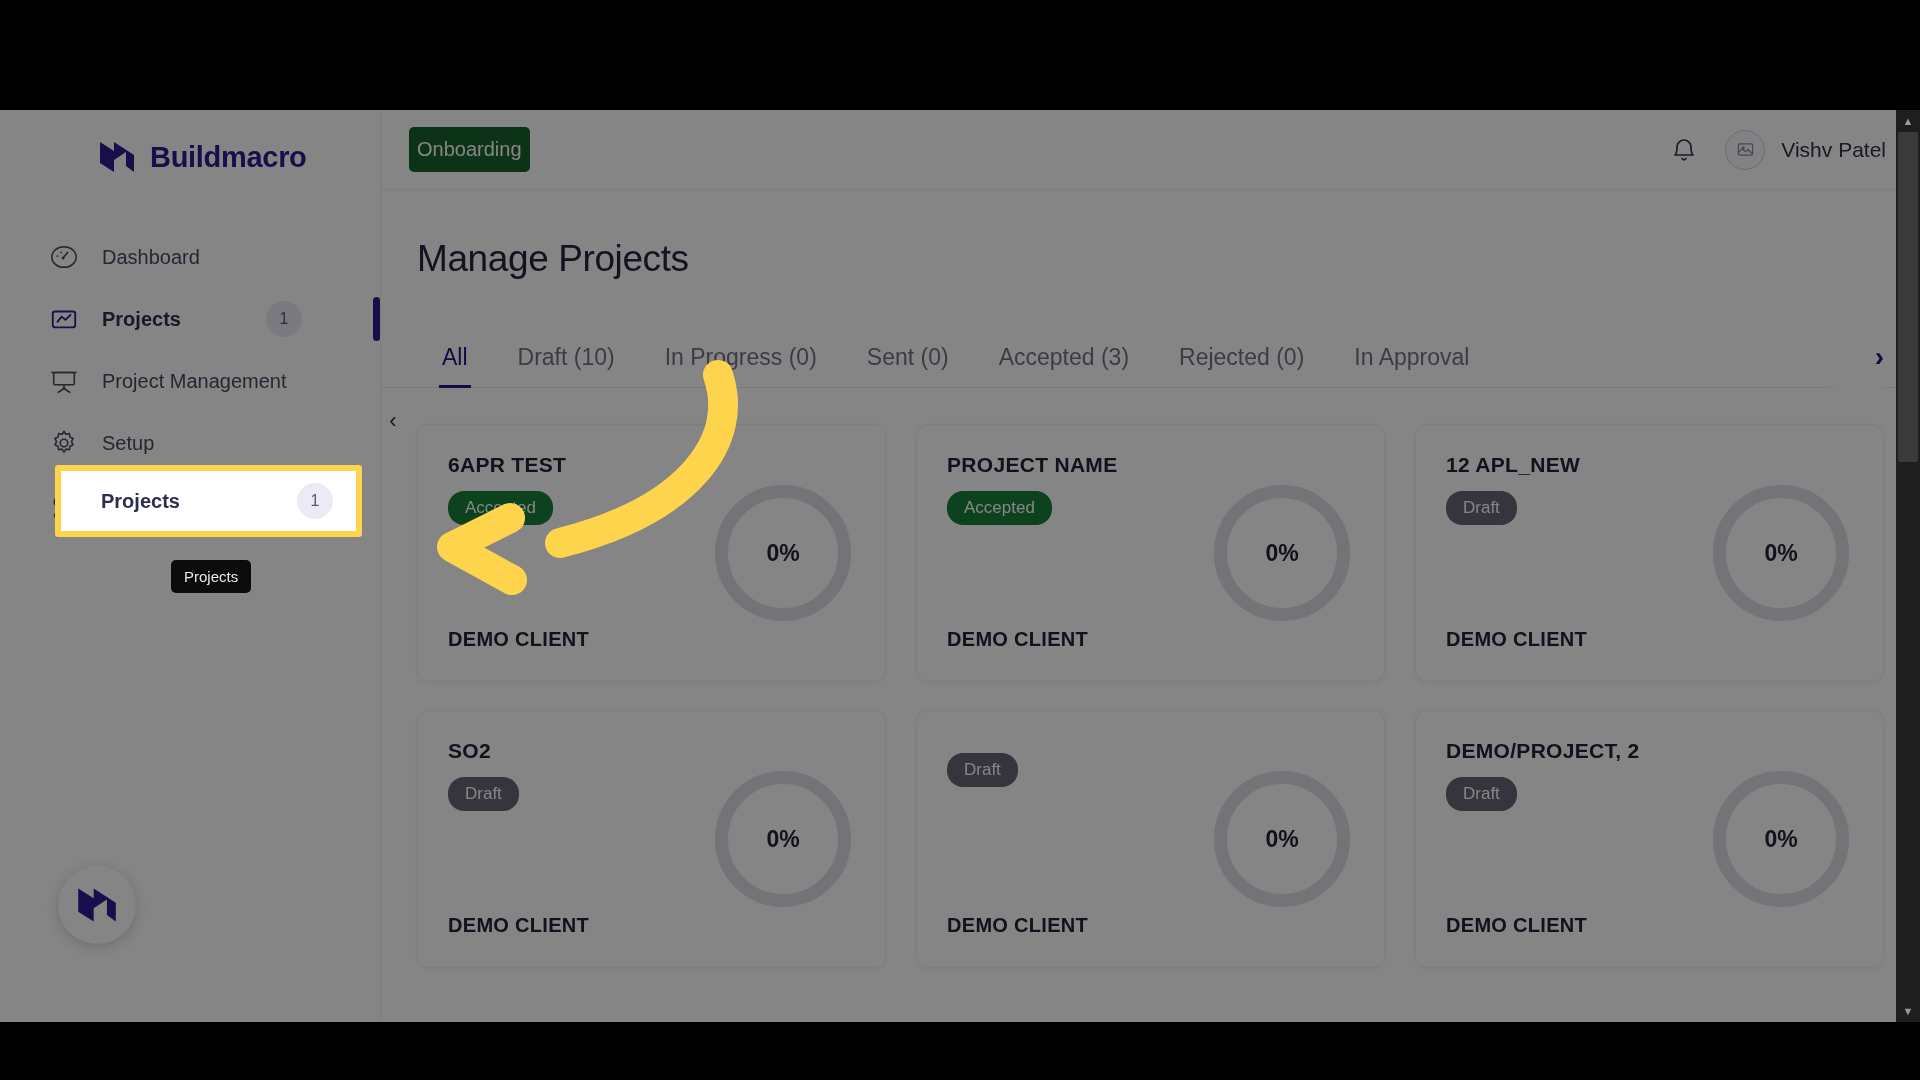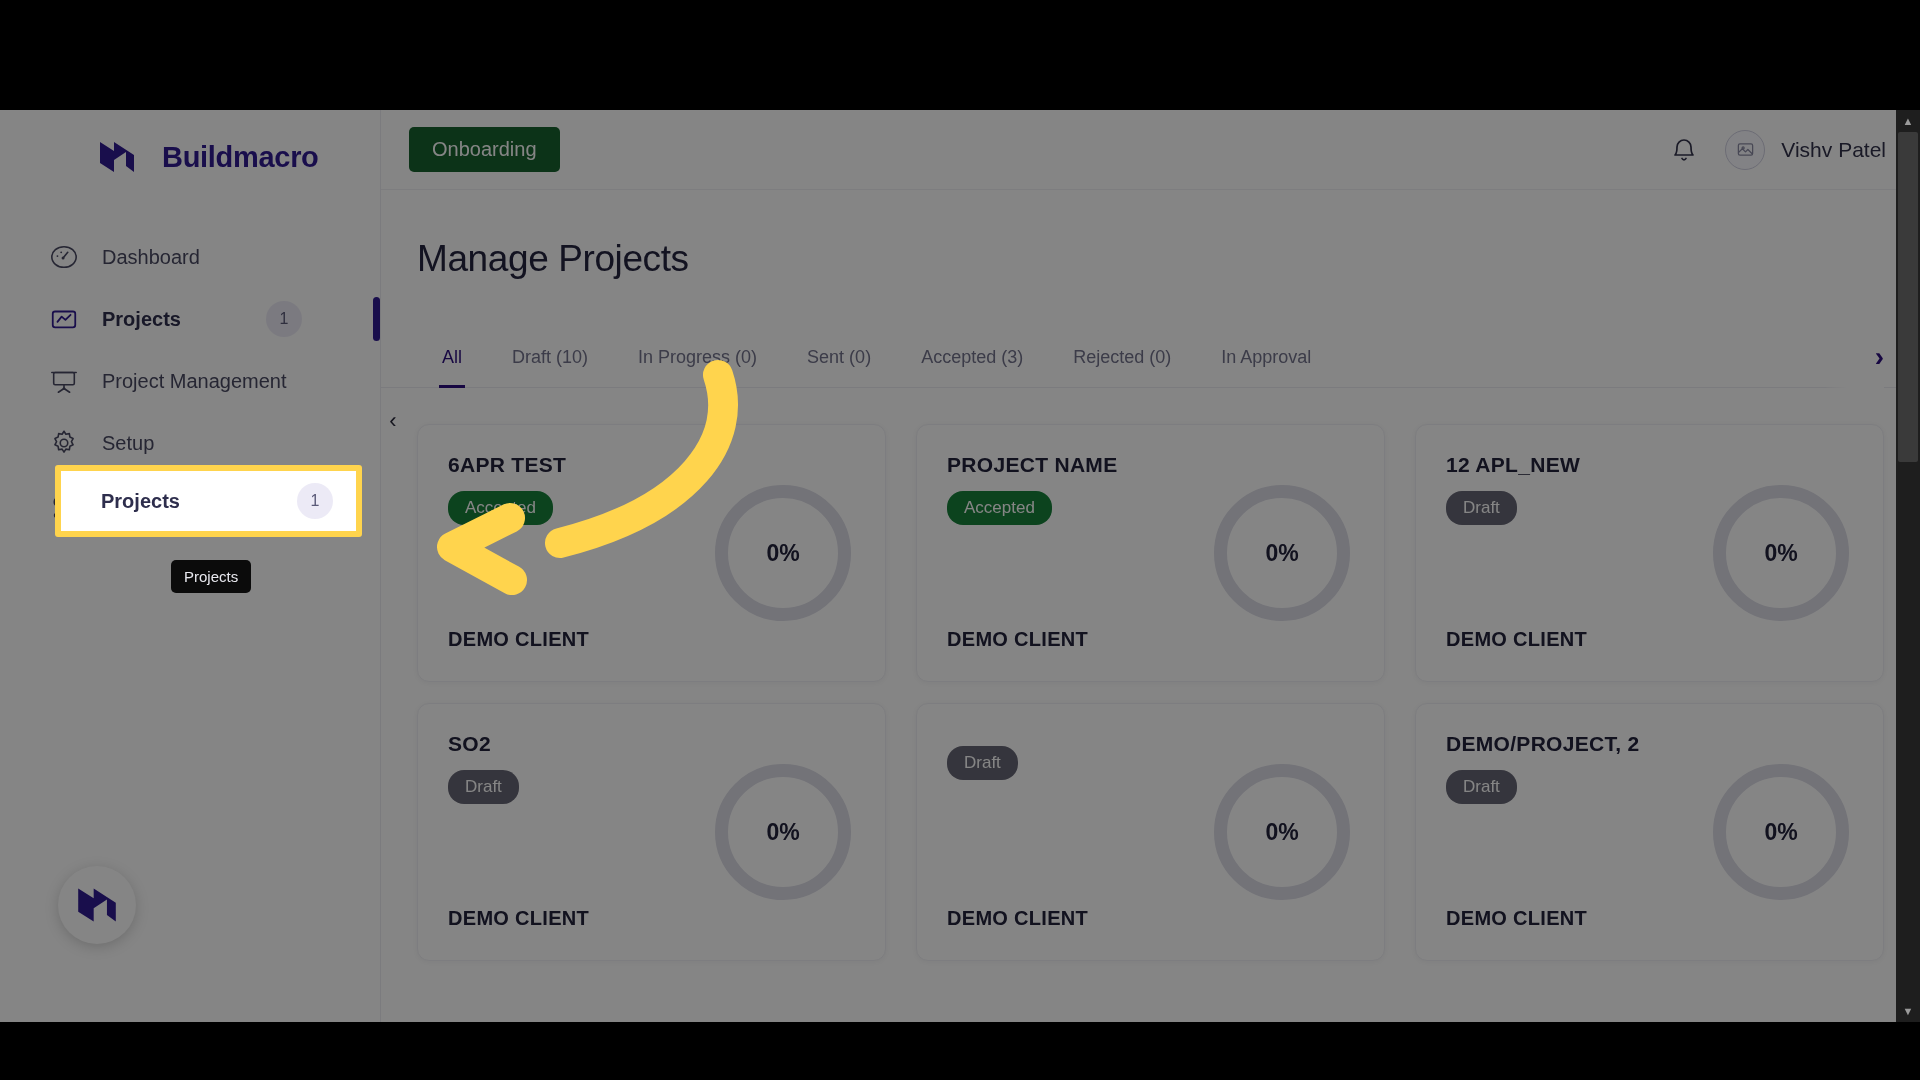--- a/index.html
+++ b/index.html
@@ -34,21 +34,21 @@
   
   #sidebar {
     position: absolute;
     left: 0; top: 0;
     width: 381px; height: 912px;
     background: #ffffff;
     border-right: 1px solid #ececf1;
     z-index: 5;
   }
   .brand {
-    display: flex; align-items: center; gap: 26px;
+    display: flex; align-items: center; gap: 14px;
     padding: 30px 0 0 98px;
   }
   .brand-logo { width: 38px; height: 34px; flex: none; }
   .brand-name {
     font-size: 29px; font-weight: 700; color: #311b92;
     letter-spacing: -0.3px;
   }
   .nav { margin-top: 52px; }
   .nav-item {
     position: relative;
@@ -98,21 +98,21 @@
   }
   .topbar {
     height: 80px;
     border-bottom: 1px solid #efeff4;
     display: flex; align-items: center;
     padding: 0 34px 0 28px;
   }
   .onboarding-btn {
     background: #17622e; color: #ffffff;
     font-size: 20px; font-weight: 500;
-    padding: 11px 23px; border: none; border-radius: 5px;
+    padding: 11px 8px; border: none; border-radius: 5px;
     cursor: pointer;
   }
   .topbar-right { margin-left: auto; display: flex; align-items: center; gap: 26px; }
   .bell { width: 30px; height: 32px; cursor: pointer; }
   .user-chip { display: flex; align-items: center; gap: 16px; cursor: pointer; }
   .avatar {
     width: 40px; height: 40px; border-radius: 50%;
     border: 1px solid #cfcfe0; background: #fafaff;
     display: flex; align-items: center; justify-content: center;
   }
@@ -158,41 +158,41 @@
     margin: 46px 0 0 0;
     border-bottom: 1px solid #ececf2;
     height: 62px;
   }
   .tabs {
     display: flex; align-items: center; gap: 0;
     padding-left: 36px; height: 62px;
     overflow: hidden;
   }
   .tab {
-    font-size: 18px; color: #73738c;
+    font-size: 23px; color: #73738c;
     padding: 0 25px; white-space: nowrap; cursor: pointer;
     height: 62px; display: flex; align-items: center;
     position: relative;
   }
   .tab.active { color: #2d0f7f; }
   .tab.active::after {
     content: ""; position: absolute; left: 22px; right: 22px; bottom: 0;
     height: 3px; background: #2d0f7f;
   }
   .tabs-next {
     position: absolute; right: 36px; top: 0; height: 62px; width: 58px;
     background: linear-gradient(to right, rgba(255,255,255,0.1), #ffffff 35%);
     display: flex; align-items: center; justify-content: flex-end;
     color: #2d0f7f; font-size: 28px; font-weight: 700; cursor: pointer;
   }
 
   .cards {
     display: grid;
     grid-template-columns: repeat(3, 1fr);
-    gap: 21px 30px;
+    gap: 28px 30px;
     padding: 36px 36px 0 36px;
   }
   .card {
     position: relative;
     height: 258px;
     background: #ffffff;
     border: 1px solid #f0f0f5;
     border-radius: 12px;
     box-shadow: 0 1px 5px rgba(30,30,60,0.05);
     padding: 28px 30px;

